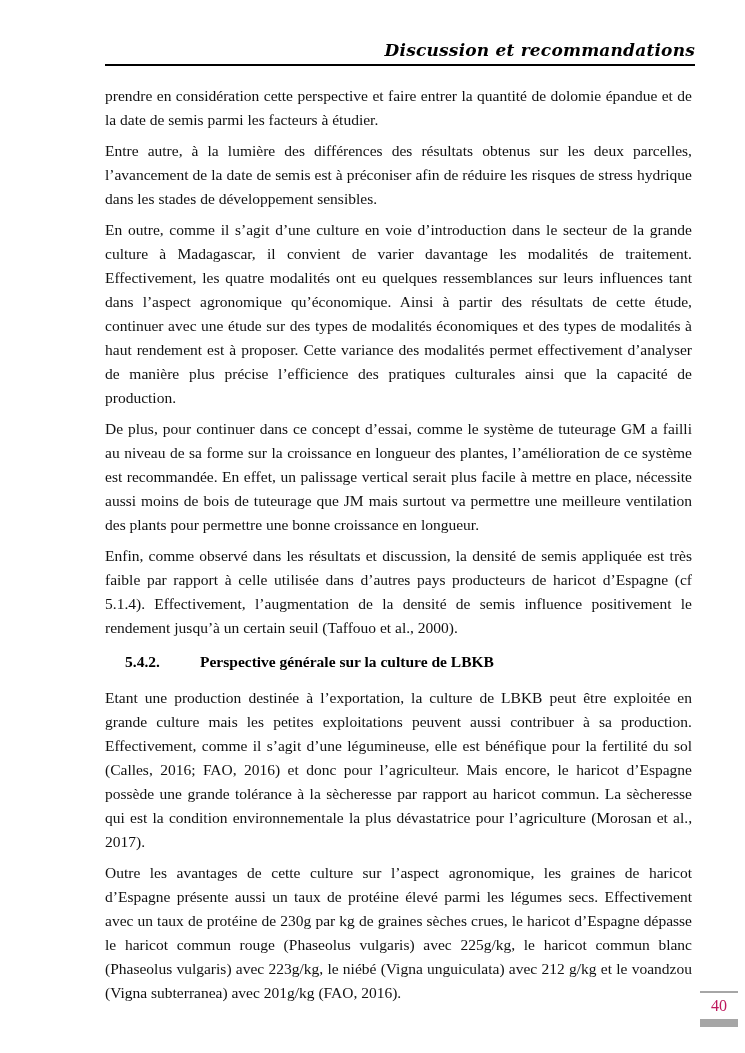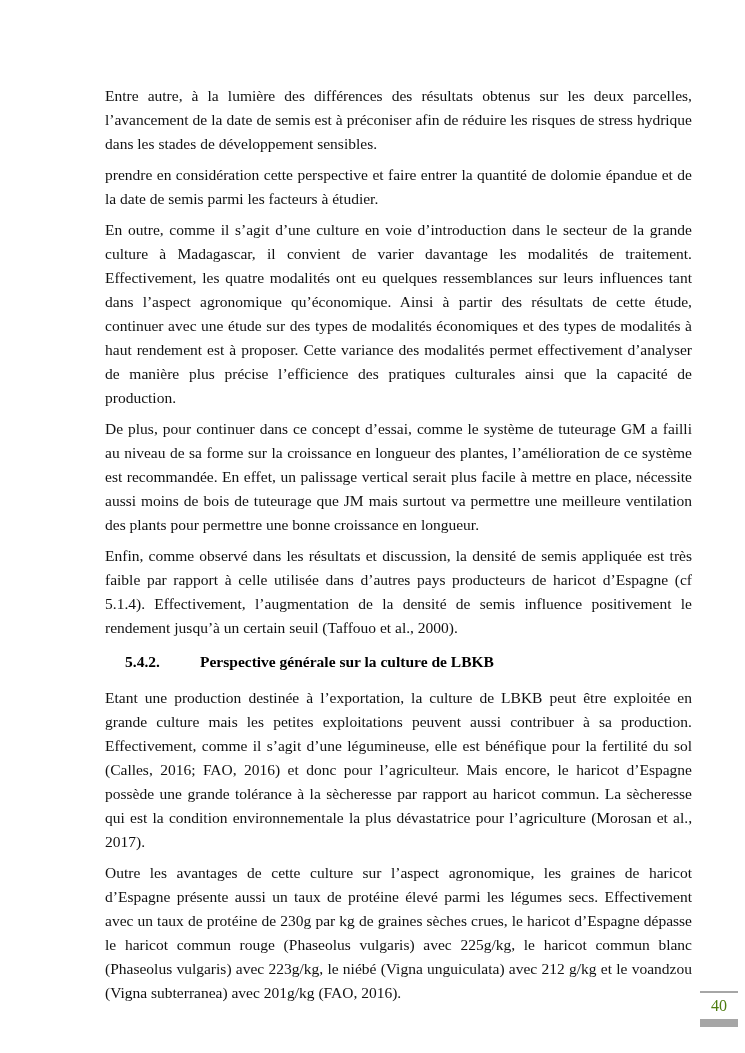--- a/index.html
+++ b/index.html
@@ -74,38 +74,42 @@
     width: 38px;
   }
   .footer-rule {
     height: 2px;
     background: #a6a6a6;
   }
   .page-number {
     text-align: center;
     font-size: 16px;
     line-height: 26px;
-    color: #4d7c0f;
+    color: #be185d;
   }
   .footer-bar {
     height: 8px;
     background: #a6a6a6;
   }
 </style>
 </head>
 <body>
 
 <div class="page">
 
+  <header class="running-header">
+    <div class="title">Discussion et recommandations</div>
+    <div class="header-rule"></div>
+  </header>
 
   <main class="doc-body">
 
+    <p><span>prendre en considération cette perspective et faire entrer la quantité de dolomie épandue et de la date de semis parmi les facteurs à étudier.</span></p>
+
     <p><span>Entre autre, à la lumière des différences des résultats obtenus sur les deux parcelles, l’avancement de la date de semis est à préconiser afin de réduire les risques de stress hydrique dans les stades de développement sensibles.</span></p>
-
-    <p><span>prendre en considération cette perspective et faire entrer la quantité de dolomie épandue et de la date de semis parmi les facteurs à étudier.</span></p>
 
     <p><span>En outre, comme il s’agit d’une culture en voie d’introduction dans le secteur de la grande culture à Madagascar, il convient de varier davantage les modalités de traitement. Effectivement, les quatre modalités ont eu quelques ressemblances sur leurs influences tant dans l’aspect agronomique qu’économique. Ainsi à partir des résultats de cette étude, continuer avec une étude sur des types de modalités économiques et des types de modalités à haut rendement est à proposer. Cette variance des modalités permet effectivement d’analyser de manière  plus précise l’efficience des pratiques culturales ainsi que la capacité de production.</span></p>
 
     <p><span>De plus, pour continuer dans ce concept d’essai, comme le système de tuteurage GM a failli au niveau de sa forme sur la croissance en longueur des plantes, l’amélioration de ce système est recommandée. En effet, un palissage vertical serait plus facile à mettre en place, nécessite aussi moins de bois de tuteurage que JM mais surtout va permettre une meilleure ventilation des plants pour permettre une bonne croissance en longueur.</span></p>
 
     <p><span>Enfin, comme observé dans les résultats et discussion, la densité de semis appliquée est très faible par rapport à celle utilisée dans d’autres pays producteurs de haricot d’Espagne (cf 5.1.4). Effectivement, l’augmentation de la densité de semis influence positivement le rendement jusqu’à un certain seuil (Taffouo </span><span class="it">et al</span><span>., 2000).</span></p>
 
     <h2 class="section-heading">
       <span class="num">5.4.2.</span><span>Perspective générale sur la culture de LBKB</span>
     </h2>

